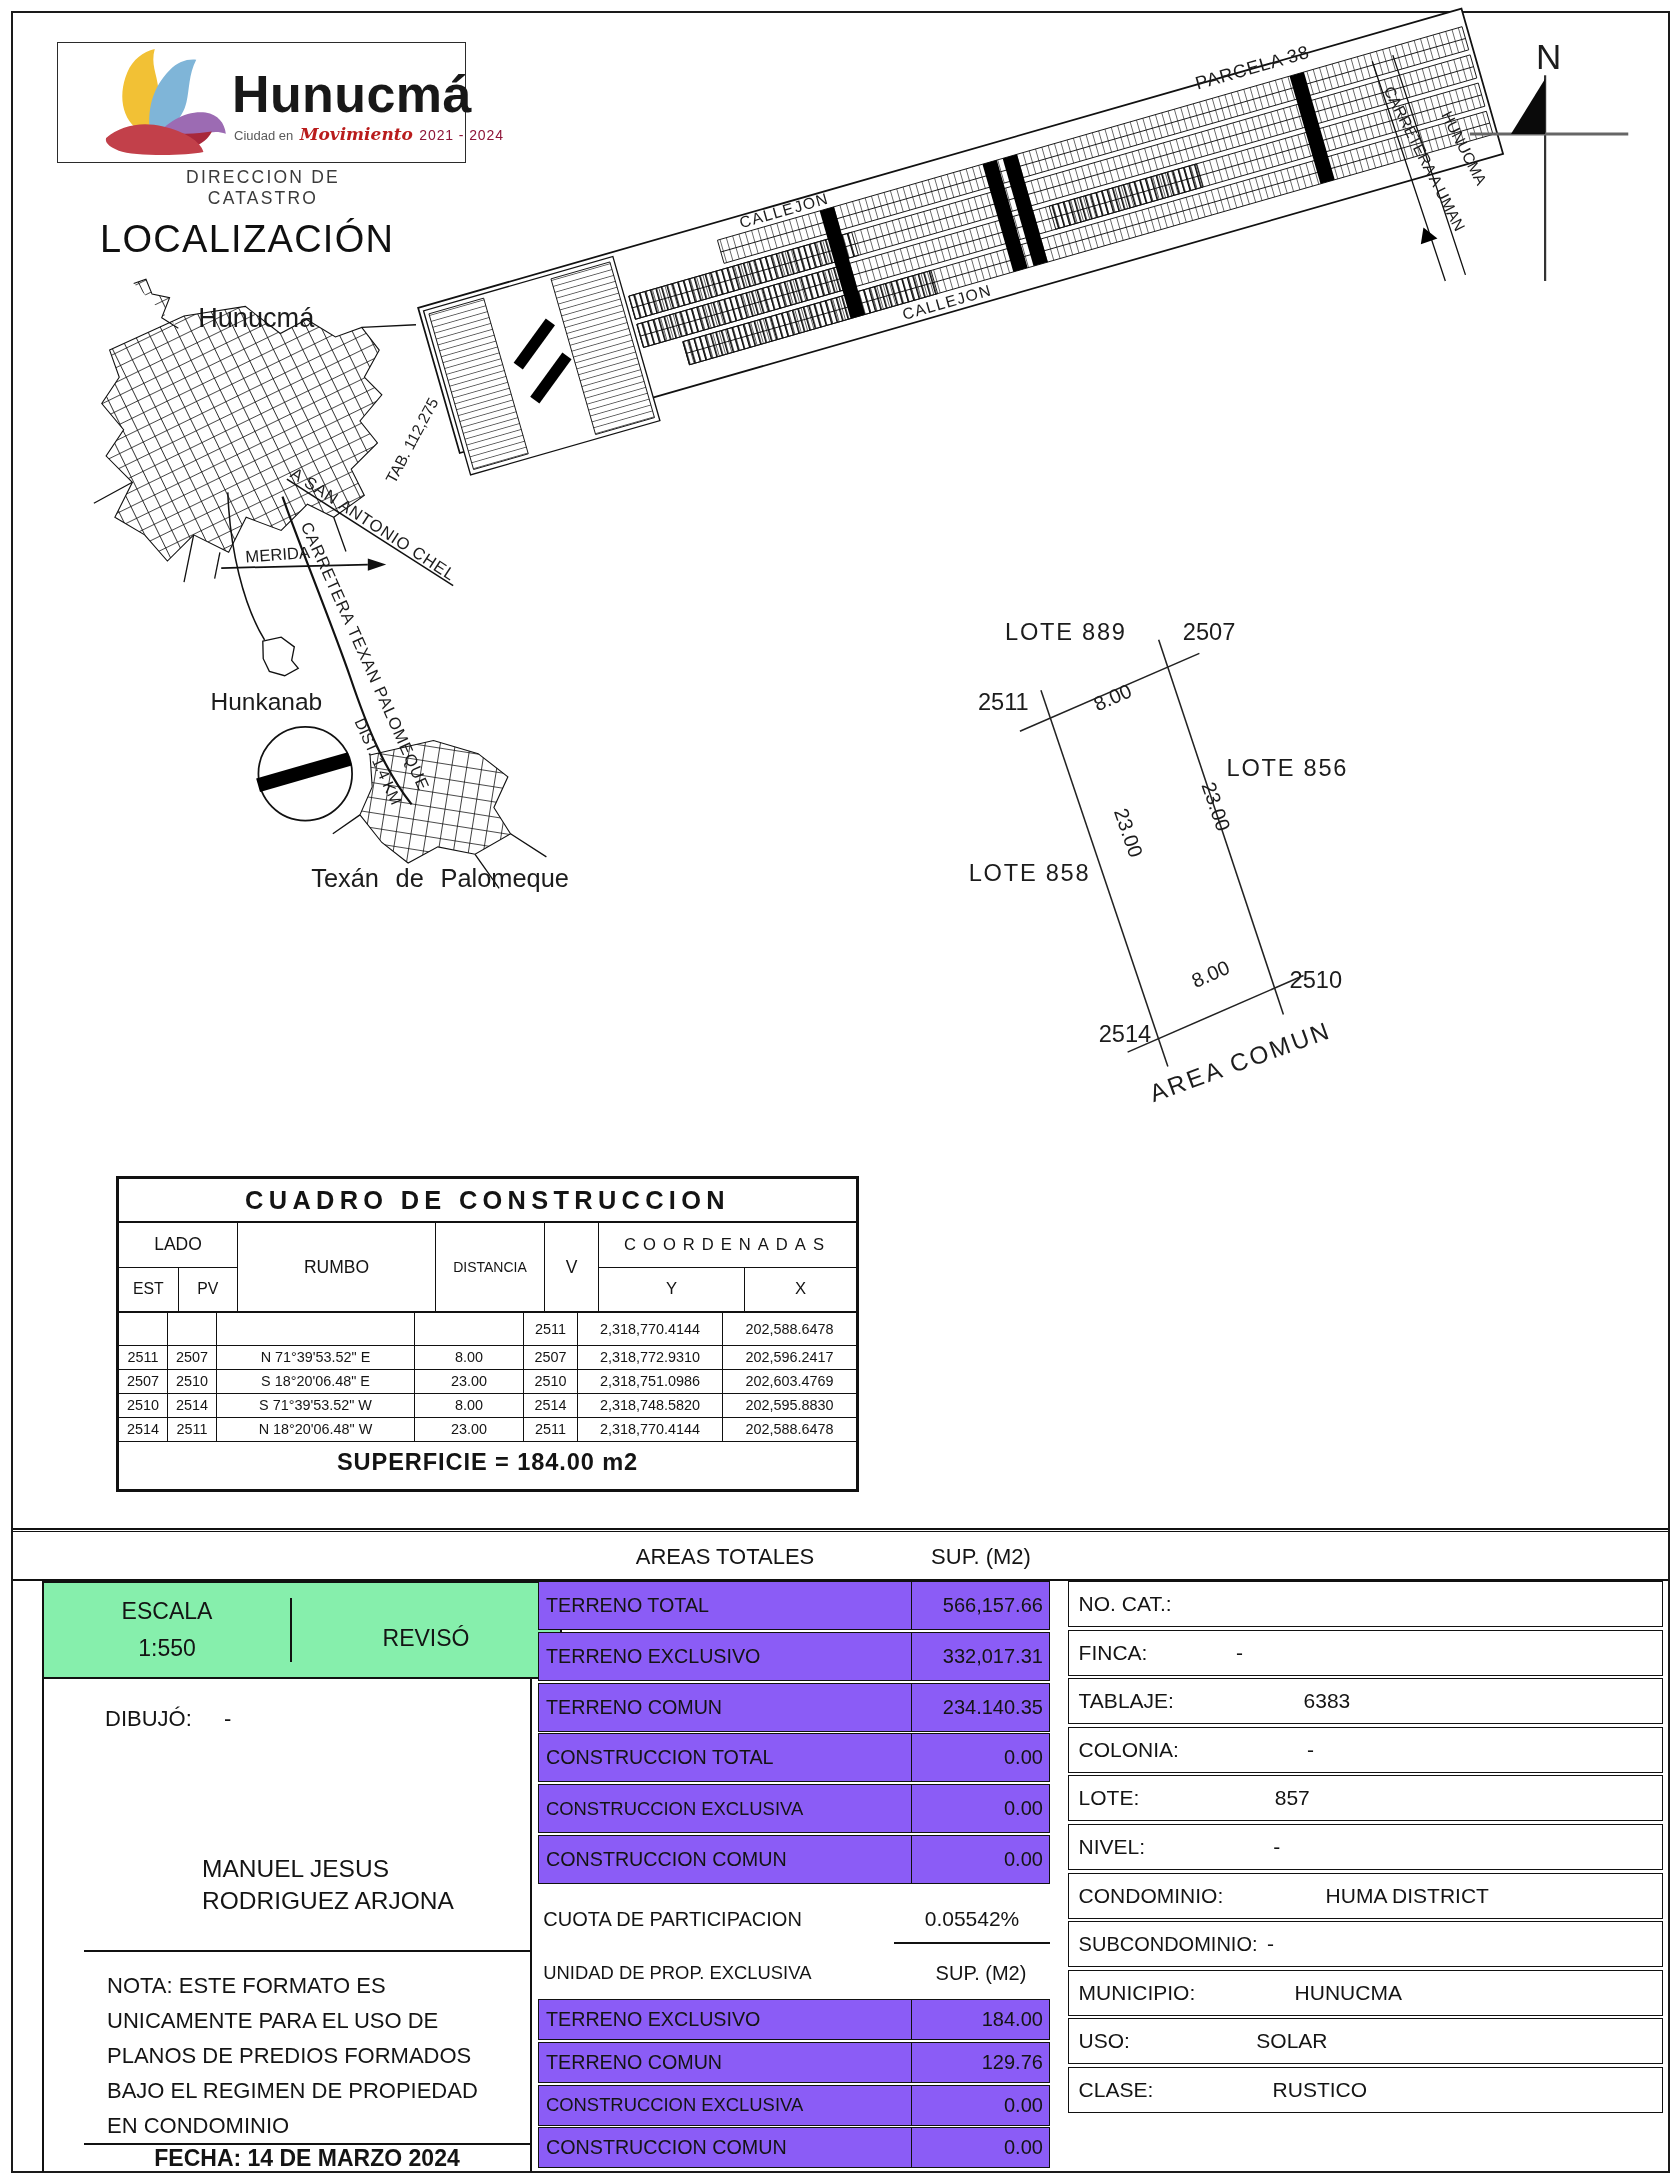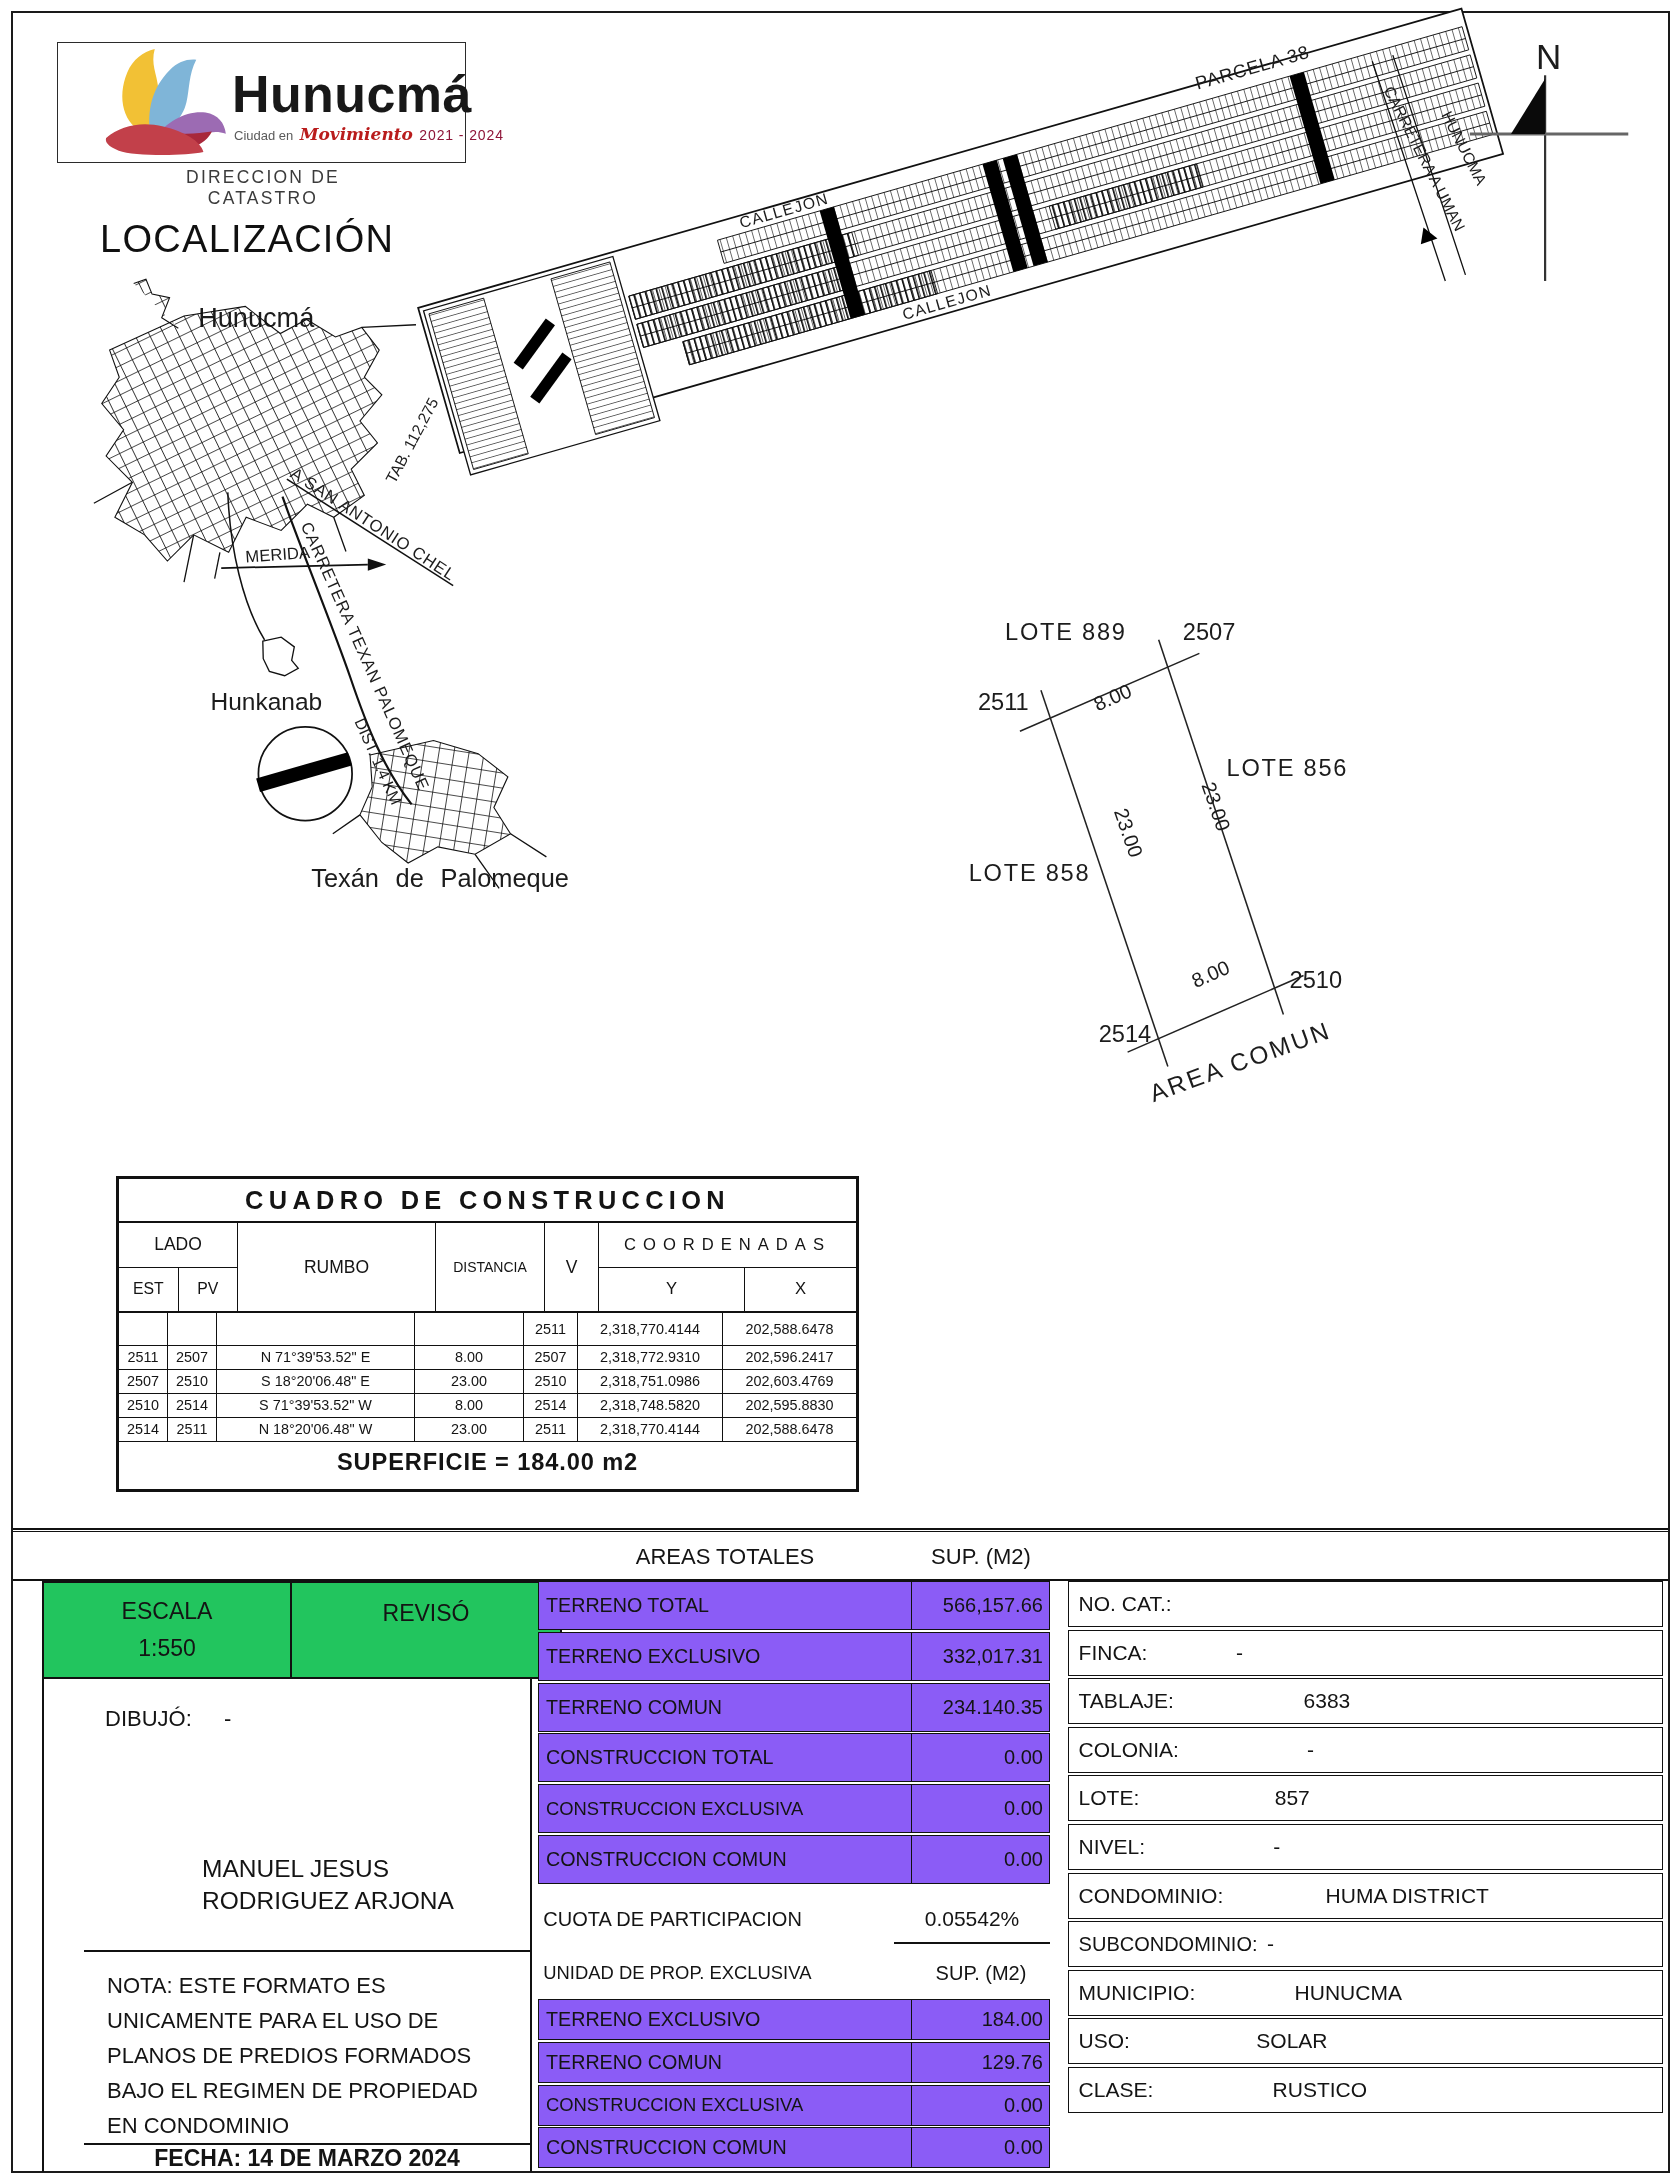--- a/index.html
+++ b/index.html
@@ -60,21 +60,21 @@
   
   .topline{position:absolute;left:13px;top:1528px;width:1655px;height:3.9px;
         border-top:2.6px solid #111;border-bottom:1.8px solid #111;box-sizing:border-box;}
   .line2{position:absolute;left:13px;top:1579px;width:1655px;border-top:2.2px solid #111;}
   .areas-header{position:absolute;left:538px;top:1537px;width:512px;height:39px;display:flex;}
   .areas-header div{display:flex;align-items:center;justify-content:center;font-size:22px;}
   .ah-label{width:374px;}
   .ah-sup{flex:1;}
 
   .escala-box{position:absolute;left:42px;top:1581px;width:520px;height:98px;
-        border:2.2px solid #111;box-sizing:border-box;display:flex;background:#22c55e;}
+        border:2.2px solid #111;box-sizing:border-box;display:flex;background:#86efac;align-items:center;}
   .escala-cell{width:246px;border-right:2.2px solid #111;display:flex;flex-direction:column;
         align-items:center;justify-content:center;gap:9.6px;font-size:23px;}
   .reviso-cell{flex:1;display:flex;justify-content:center;padding-top:16.6px;font-size:23px;}
   .leftcol{position:absolute;left:42px;top:1679px;width:490px;height:493px;
         border-left:2.2px solid #111;border-right:2.2px solid #111;box-sizing:border-box;padding-left:40px;}
   .dibujo-author{height:271px;position:relative;}
   .dibujo-line{position:absolute;left:21px;top:27px;font-size:22px;}
   .dibujo-line .val{margin-left:26px;}
   .author{position:absolute;left:118px;top:174px;font-size:24.5px;line-height:31.5px;}
   .nota-box{height:193px;border-top:2.2px solid #111;box-sizing:border-box;

